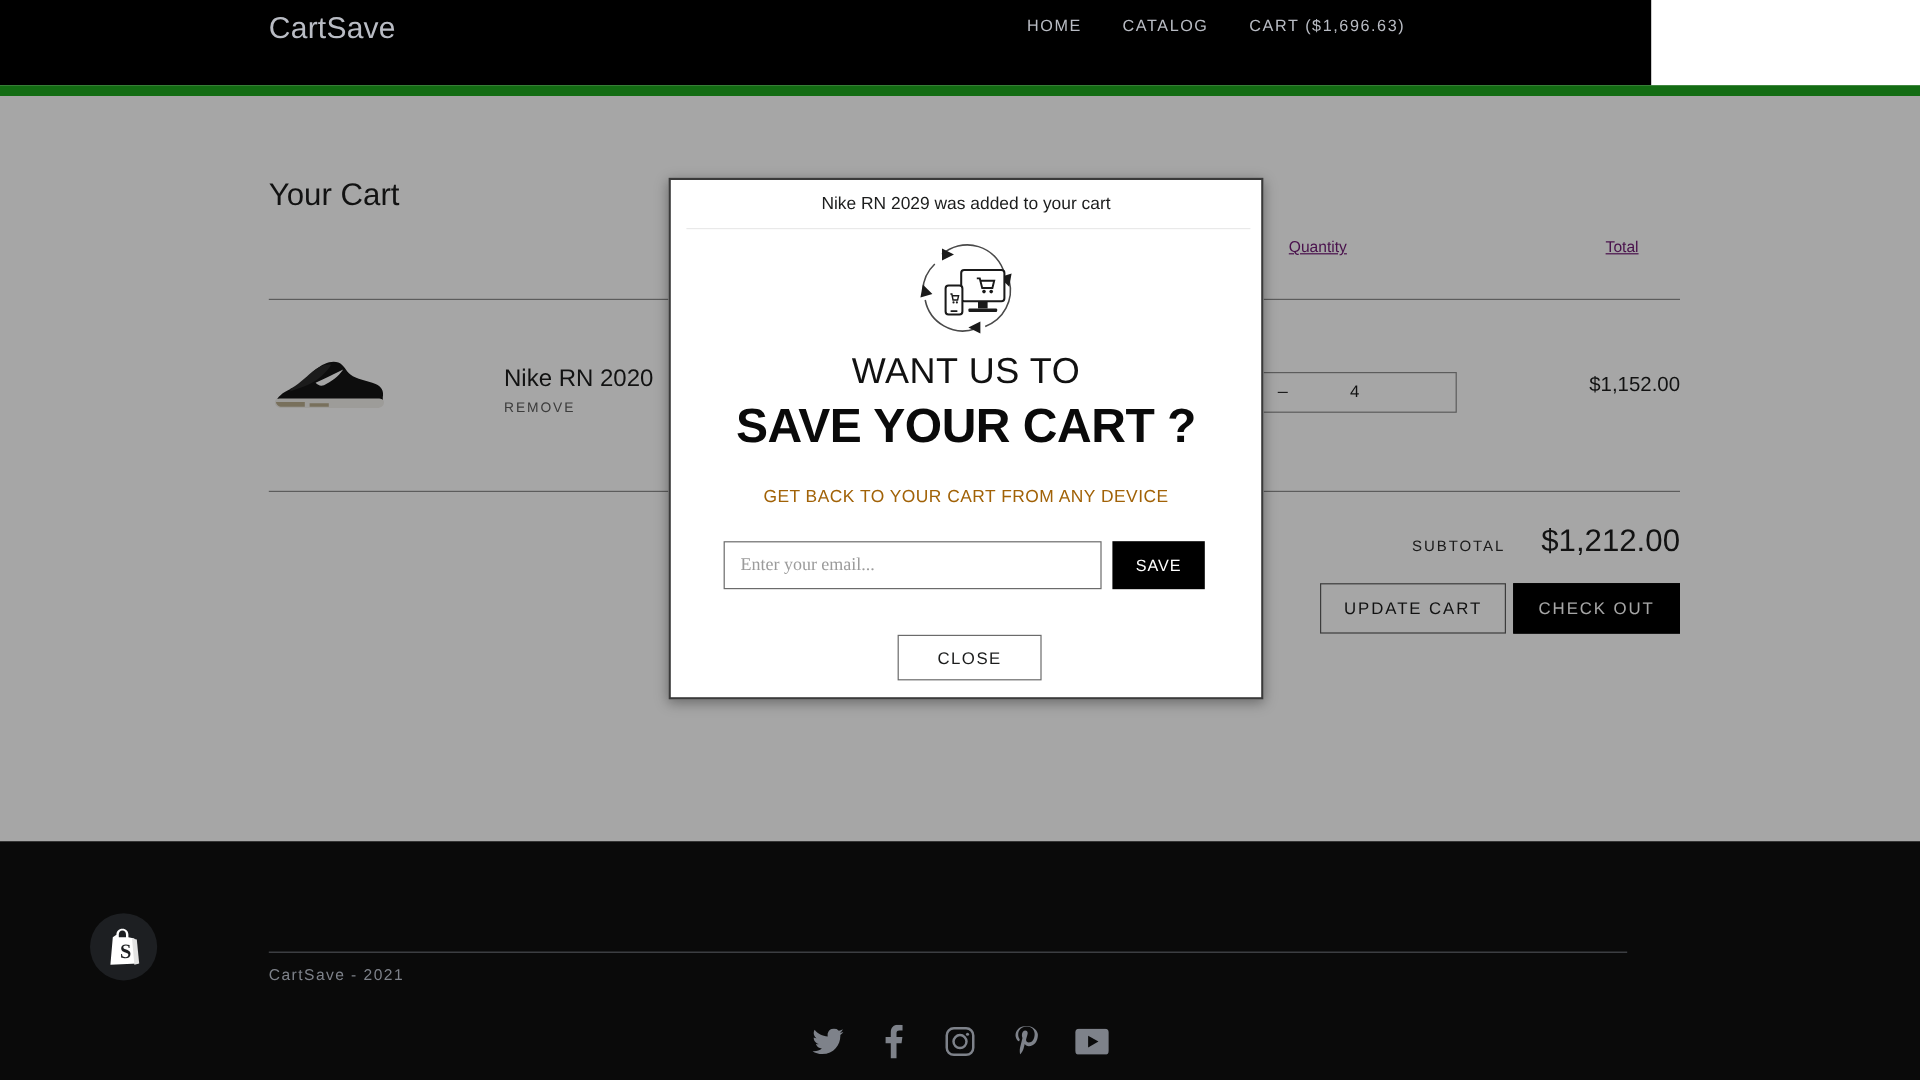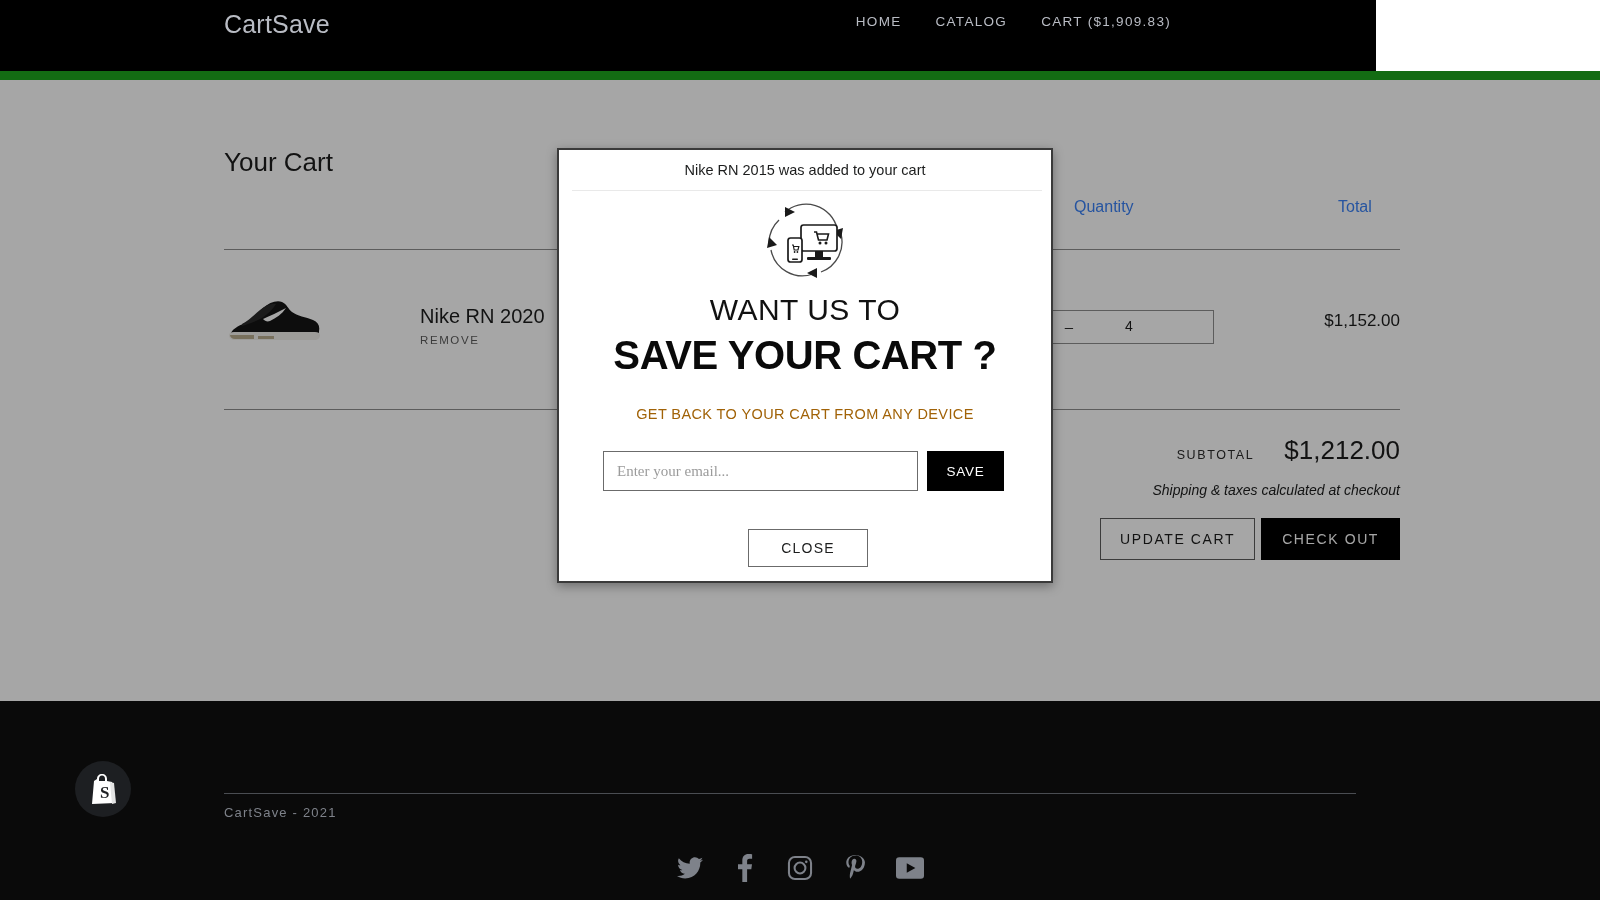--- a/index.html
+++ b/index.html
@@ -76,22 +76,23 @@
     position: absolute;
     left: 0;
     top: 67px;
     font-size: 26px;
     font-weight: 400;
     color: #1c1d1d;
   }
   .col-head {
     position: absolute;
     top: 118px;
-    font-size: 16px;
-    color: #3b82f6;
+    font-size: 13px;
+    color: #701a75;
+    text-decoration: underline;
   }
   .col-head.quantity { left: 850px; }
   .col-head.total { left: 1114px; }
 
   .rule {
     position: absolute;
     left: 0;
     width: 1176px;
     height: 1px;
     background: #8e8e8e;
@@ -399,21 +400,21 @@
 </head>
 <body>
 
 <div class="page">
 
   <div class="site-header">
     <div class="brand">CartSave</div>
     <div class="main-nav">
       <a class="nav-link" href="#">HOME</a>
       <a class="nav-link" href="#">CATALOG</a>
-      <a class="nav-link" href="#">CART ($1,909.83)</a>
+      <a class="nav-link" href="#">CART ($1,696.63)</a>
     </div>
   </div>
   <div class="accent-bar"></div>
 
   <div class="cart-page">
     <div class="cart-inner">
 
       <div class="cart-title">Your Cart</div>
 
       <div class="col-head quantity">Quantity</div>
@@ -445,21 +446,20 @@
         <div class="line-total">$1,152.00</div>
       </div>
 
       <div class="rule bottom"></div>
 
       <div class="subtotal-wrap">
         <div class="subtotal-line">
           <span class="subtotal-label">SUBTOTAL</span>
           <span class="subtotal-amount">$1,212.00</span>
         </div>
-        <div class="ship-note">Shipping &amp; taxes calculated at checkout</div>
         <div class="cart-actions">
           <button class="btn btn-outline">UPDATE CART</button>
           <button class="btn btn-solid">CHECK OUT</button>
         </div>
       </div>
 
     </div>
   </div>
 
   <div class="site-footer">
@@ -502,21 +502,21 @@
             <rect x="0" y="0" width="26" height="20" rx="3"></rect>
             <path d="M10 5.5 L18 10 L10 14.5 Z" fill="#0a0a0a"></path>
           </svg>
       </a>
     </div>
   </div>
 
   <div class="overlay"></div>
 
   <div class="modal">
-    <div class="modal-title">Nike RN 2015 was added to your cart</div>
+    <div class="modal-title">Nike RN 2029 was added to your cart</div>
     <div class="modal-divider"></div>
 
     <div class="modal-icon">
       <svg width="88" height="82" viewBox="0 0 88 82">
         <g fill="none" stroke="#4a4a4a" stroke-width="1.3">
           <path d="M24 12 A32 32 0 0 1 76 28"></path>
           <path d="M80 34 A32 32 0 0 1 60 72"></path>
           <path d="M52 74 A32 32 0 0 1 10 50"></path>
           <path d="M8 42 A32 32 0 0 1 18 20"></path>
         </g>

